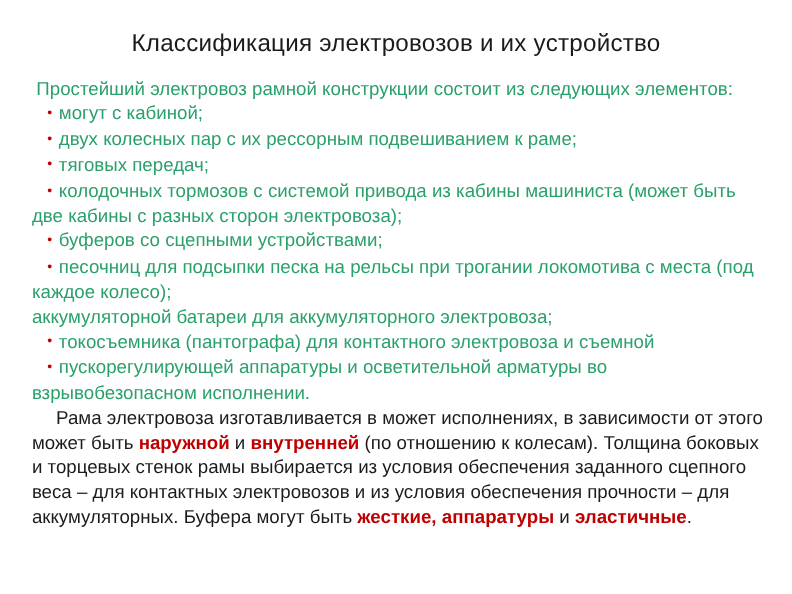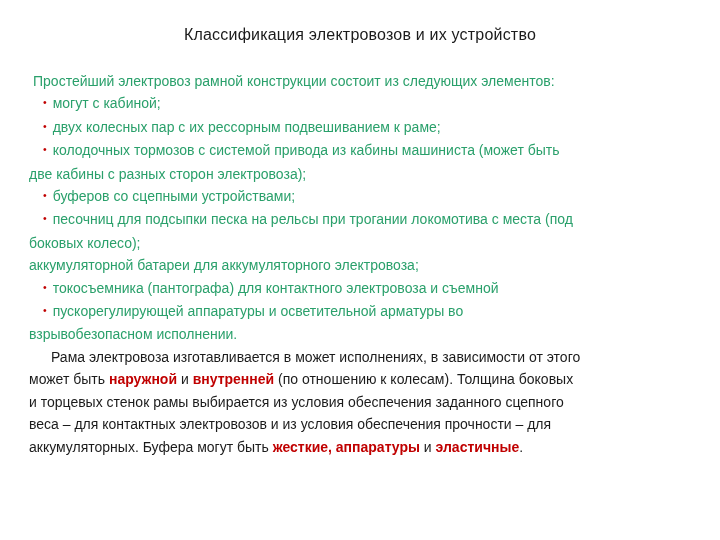--- a/index.html
+++ b/index.html
@@ -13,28 +13,28 @@
   body{
     width:720px;height:540px;
     background:var(--bg);
     font-family:"Liberation Sans","DejaVu Sans",sans-serif;
     overflow:hidden;position:relative;
   }
   .slide{position:absolute;inset:0;background:var(--bg);}
   .title{
     position:absolute;top:26px;left:0;width:720px;
     text-align:center;
-    font-size:16px;font-weight:400;
+    font-size:22px;font-weight:400;
     color:var(--black);
     margin:0;
     letter-spacing:0.2px;
   }
   .body-text{
     position:absolute;top:70px;left:29px;width:670px;
-    font-size:14px;line-height:22.4px;
+    font-size:17px;line-height:22.4px;
     color:var(--black);
   }
   .line{white-space:nowrap;}
   .l-intro{padding-left:4px;}
   .l-bullet{padding-left:14px;}
   .l-wrap{padding-left:0;}
   .l-para_first{padding-left:22px;}
   .l-para{padding-left:0;}
   .bullet{
     color:var(--red);
@@ -48,25 +48,26 @@
 </style>
 </head>
 <body>
 
 <div class="slide">
   <h1 class="title">Классификация электровозов и их устройство</h1>
   <div class="body-text" id="body-text">
       <div class="line l-intro"><span class="seg-green">Простейший электровоз рамной конструкции состоит из следующих элементов:</span></div>
       <div class="line l-bullet"><span class="bullet">•</span><span class="seg-green">могут с кабиной;</span></div>
       <div class="line l-bullet"><span class="bullet">•</span><span class="seg-green">двух колесных пар с их рессорным подвешиванием к раме;</span></div>
+      <div class="line l-bullet"><span class="bullet">•</span><span class="seg-green">тяговых передач;</span></div>
       <div class="line l-bullet"><span class="bullet">•</span><span class="seg-green">колодочных тормозов с системой привода из кабины машиниста (может быть</span></div>
       <div class="line l-wrap"><span class="seg-green">две кабины с разных сторон электровоза);</span></div>
       <div class="line l-bullet"><span class="bullet">•</span><span class="seg-green">буферов со сцепными устройствами;</span></div>
       <div class="line l-bullet"><span class="bullet">•</span><span class="seg-green">песочниц для подсыпки песка на рельсы при трогании локомотива с места (под</span></div>
-      <div class="line l-wrap"><span class="seg-green">боковых колесо);</span></div>
+      <div class="line l-wrap"><span class="seg-green">каждое колесо);</span></div>
       <div class="line l-wrap"><span class="seg-green">аккумуляторной батареи для аккумуляторного электровоза;</span></div>
       <div class="line l-bullet"><span class="bullet">•</span><span class="seg-green">токосъемника (пантографа) для контактного электровоза и съемной</span></div>
       <div class="line l-bullet"><span class="bullet">•</span><span class="seg-green">пускорегулирующей аппаратуры и осветительной арматуры во</span></div>
       <div class="line l-wrap"><span class="seg-green">взрывобезопасном исполнении.</span></div>
       <div class="line l-para_first"><span class="seg-black">Рама электровоза изготавливается в может исполнениях, в зависимости от этого</span></div>
       <div class="line l-para"><span class="seg-black">может быть </span><span class="seg-red">наружной</span><span class="seg-black"> и </span><span class="seg-red">внутренней</span><span class="seg-black"> (по отношению к колесам). Толщина боковых</span></div>
       <div class="line l-para"><span class="seg-black">и торцевых стенок рамы выбирается из условия обеспечения заданного сцепного</span></div>
       <div class="line l-para"><span class="seg-black">веса – для контактных электровозов и из условия обеспечения прочности – для</span></div>
       <div class="line l-para"><span class="seg-black">аккумуляторных. Буфера могут быть </span><span class="seg-red">жесткие,</span><span class="seg-black"> </span><span class="seg-red">аппаратуры</span><span class="seg-black"> и </span><span class="seg-red">эластичные</span><span class="seg-black">.</span></div>
     </div>

